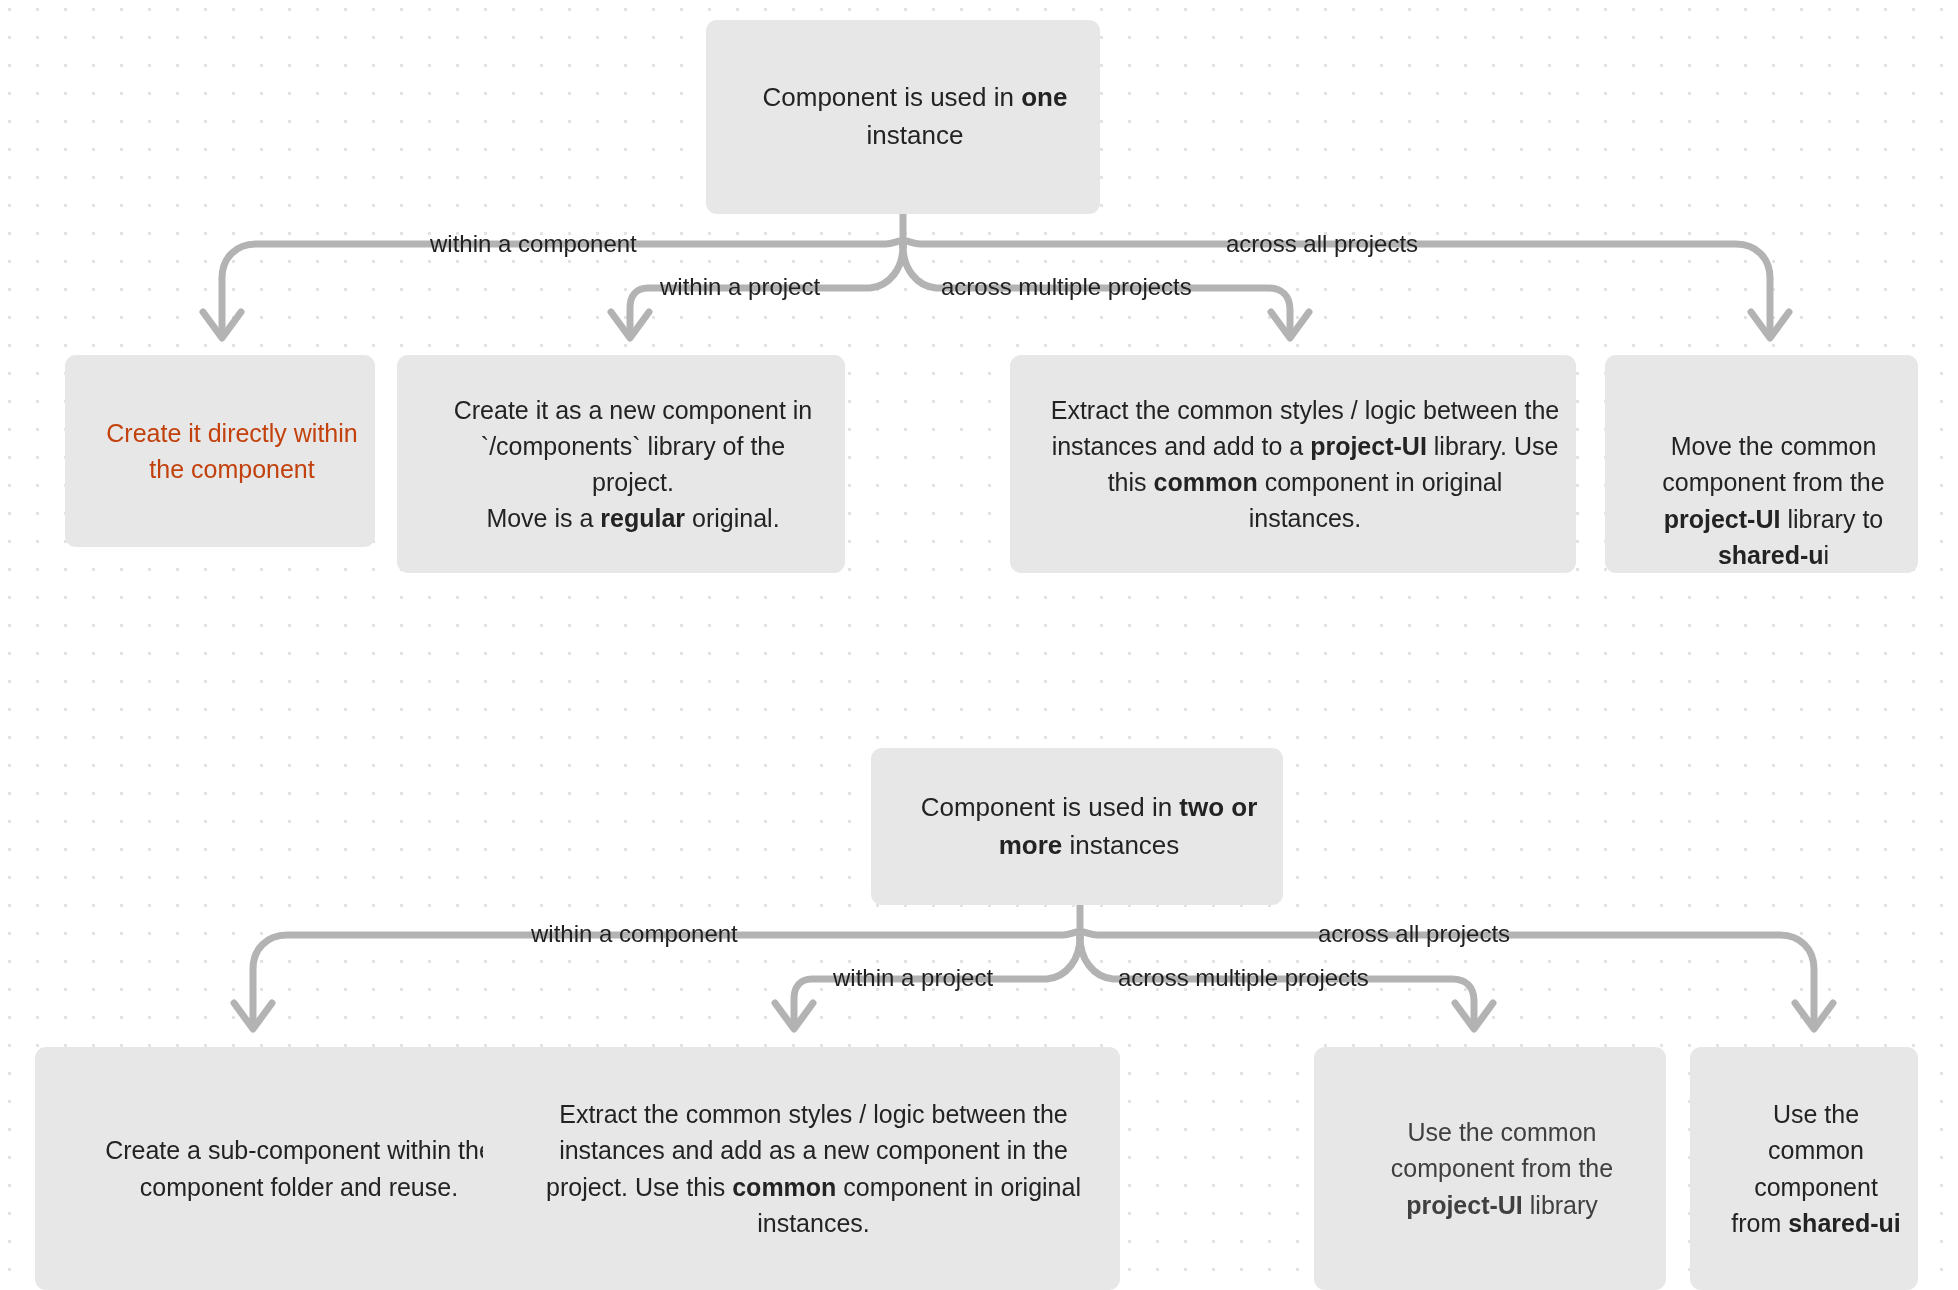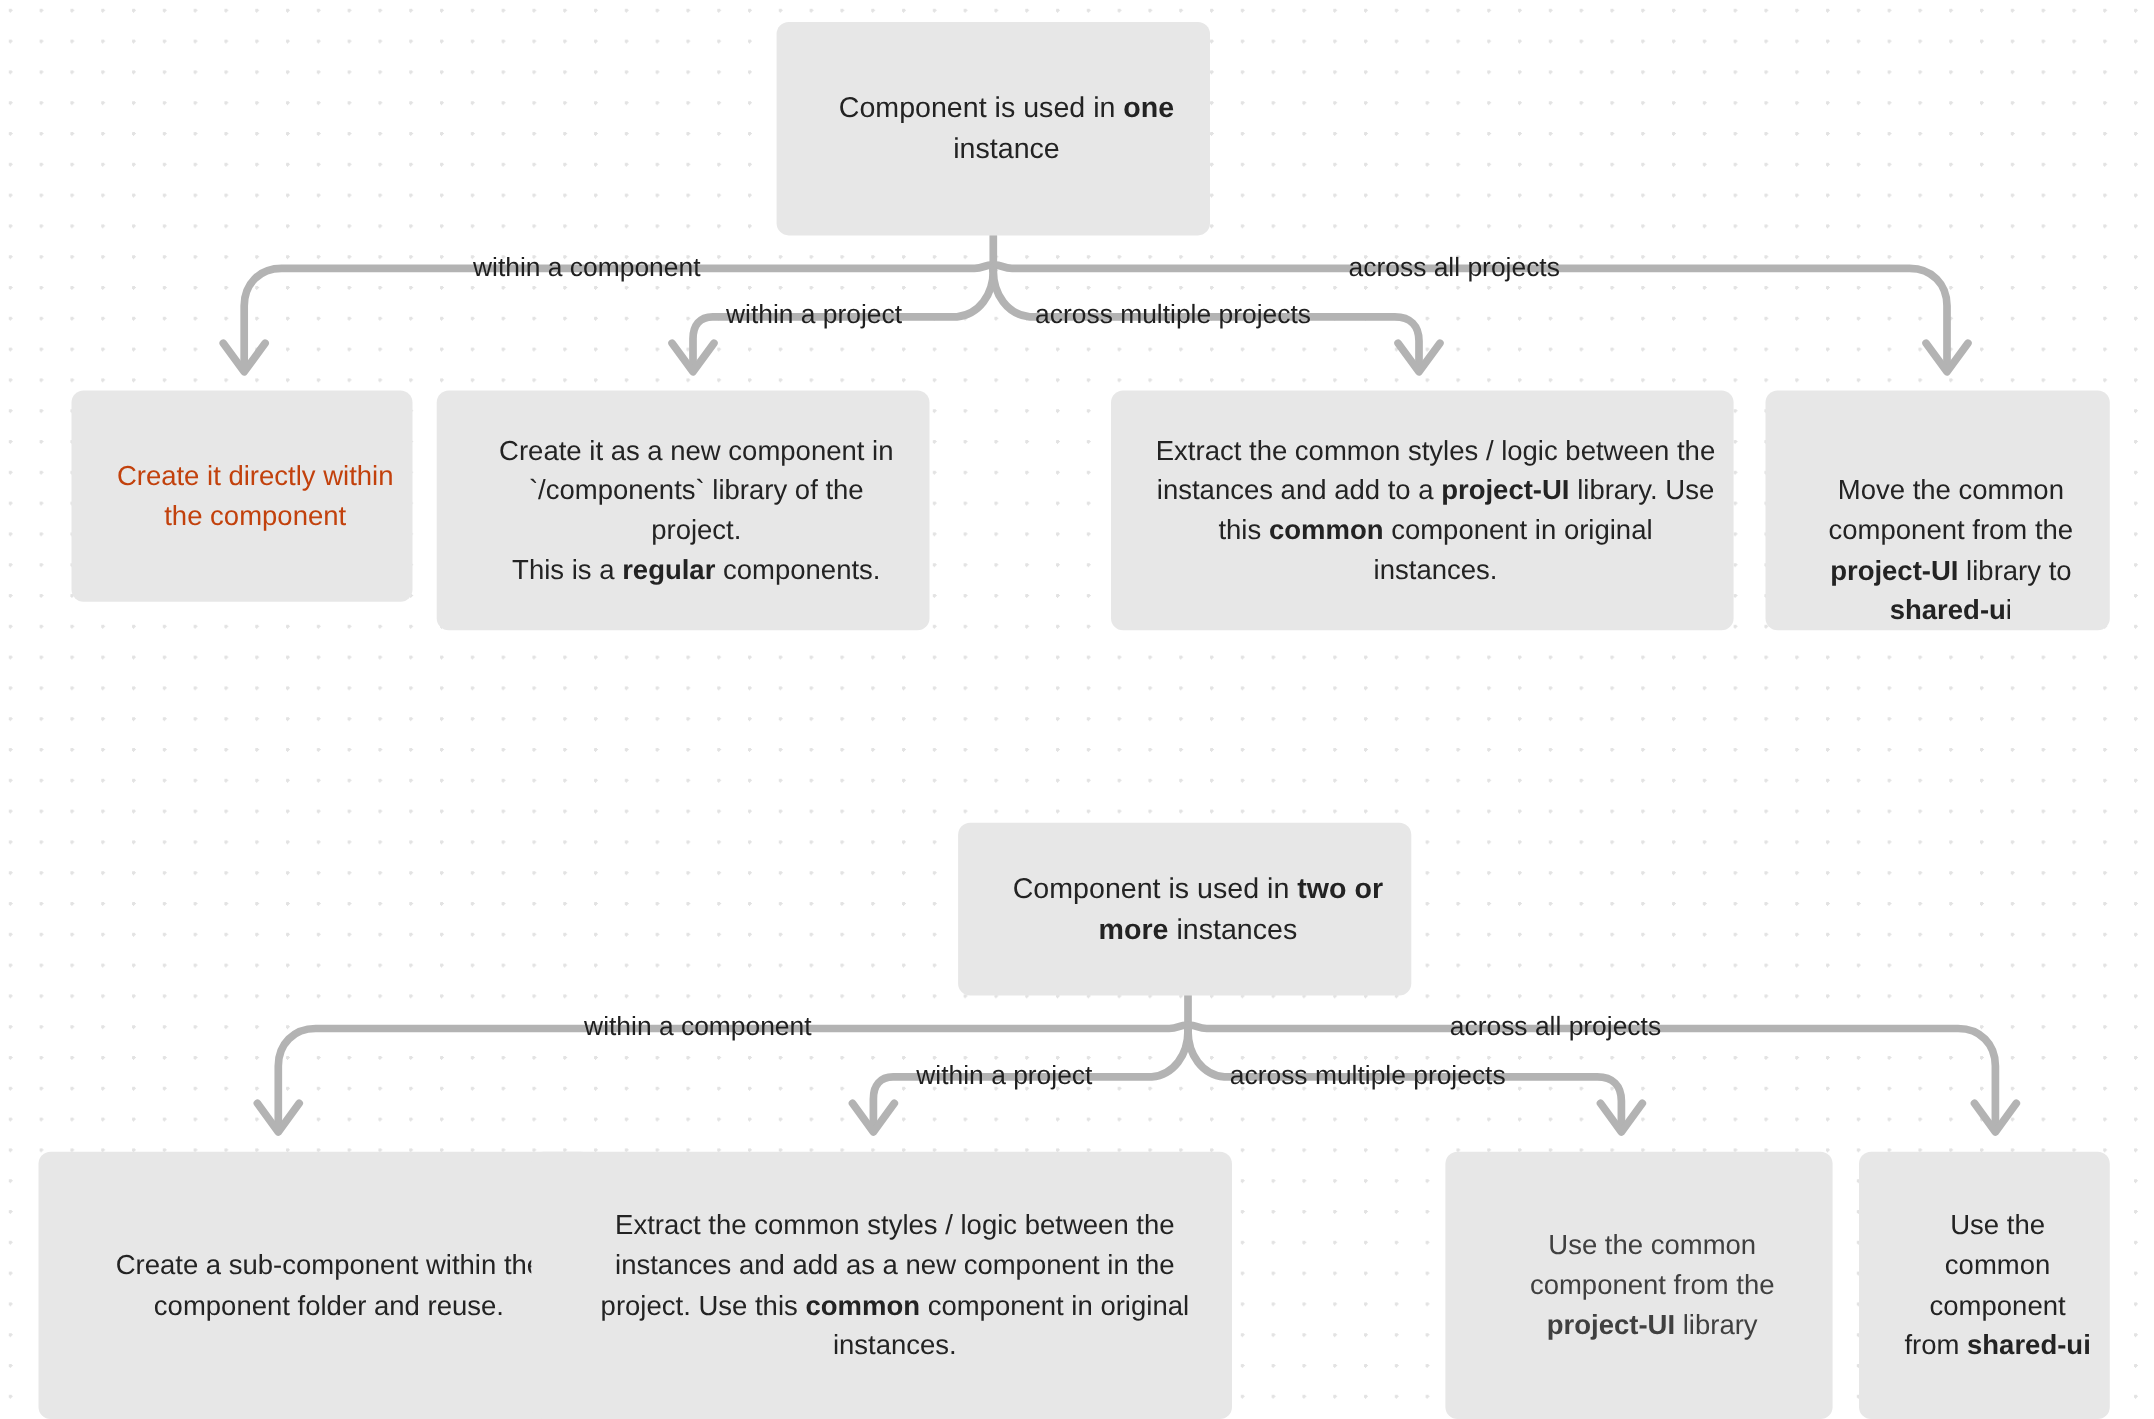--- a/index.html
+++ b/index.html
@@ -95,21 +95,21 @@
 
   <div class="edge-label" style="left:430px; top:232px;">within a component</div>
   <div class="edge-label" style="left:660px; top:275px;">within a project</div>
   <div class="edge-label" style="left:941px; top:275px;">across multiple projects</div>
   <div class="edge-label" style="left:1226px; top:232px;">across all projects</div>
 
   <div class="node leaf" style="left: 65px; top: 355px; width: 310px; height: 192px; background: rgb(231, 231, 231); color: #c2410c;">
     <div class="txt"><span>Create it directly within the component</span></div>
   </div>
   <div class="node leaf" style="left: 397px; top: 355px; width: 448px; height: 218px; background: rgb(231, 231, 231); color: rgb(35, 35, 35);">
-    <div class="txt"><span>Create it as a new component in `/components` library of the project.</span><br><span>This is a </span><b>regular</b><span> components.</span></div>
+    <div class="txt"><span>Create it as a new component in `/components` library of the project.</span><br><span>Move is a </span><b>regular</b><span> original.</span></div>
   </div>
   <div class="node leaf" style="left: 1010px; top: 355px; width: 566px; height: 218px; background: rgb(231, 231, 231); color: rgb(35, 35, 35);">
     <div class="txt"><span>Extract the common styles / logic between the instances and add to a </span><b>project-UI</b><span> library. Use this </span><b>common</b><span> component in original instances.</span></div>
   </div>
   <div class="node leaf" style="left: 1605px; top: 355px; width: 313px; height: 218px; background: rgb(231, 231, 231); color: rgb(35, 35, 35); align-items: flex-end;">
     <div class="txt"><span>Move the common component from the </span><b>project-UI</b><span> library to </span><b>shared-u</b><span>i</span></div>
   </div>
 
   <div class="node root" style="left: 871px; top: 748px; width: 412px; height: 157px; background: rgb(231, 231, 231); color: rgb(35, 35, 35); align-items: center;">
     <div class="txt"><span>Component is used in </span><b>two or more</b><span> instances</span></div>

